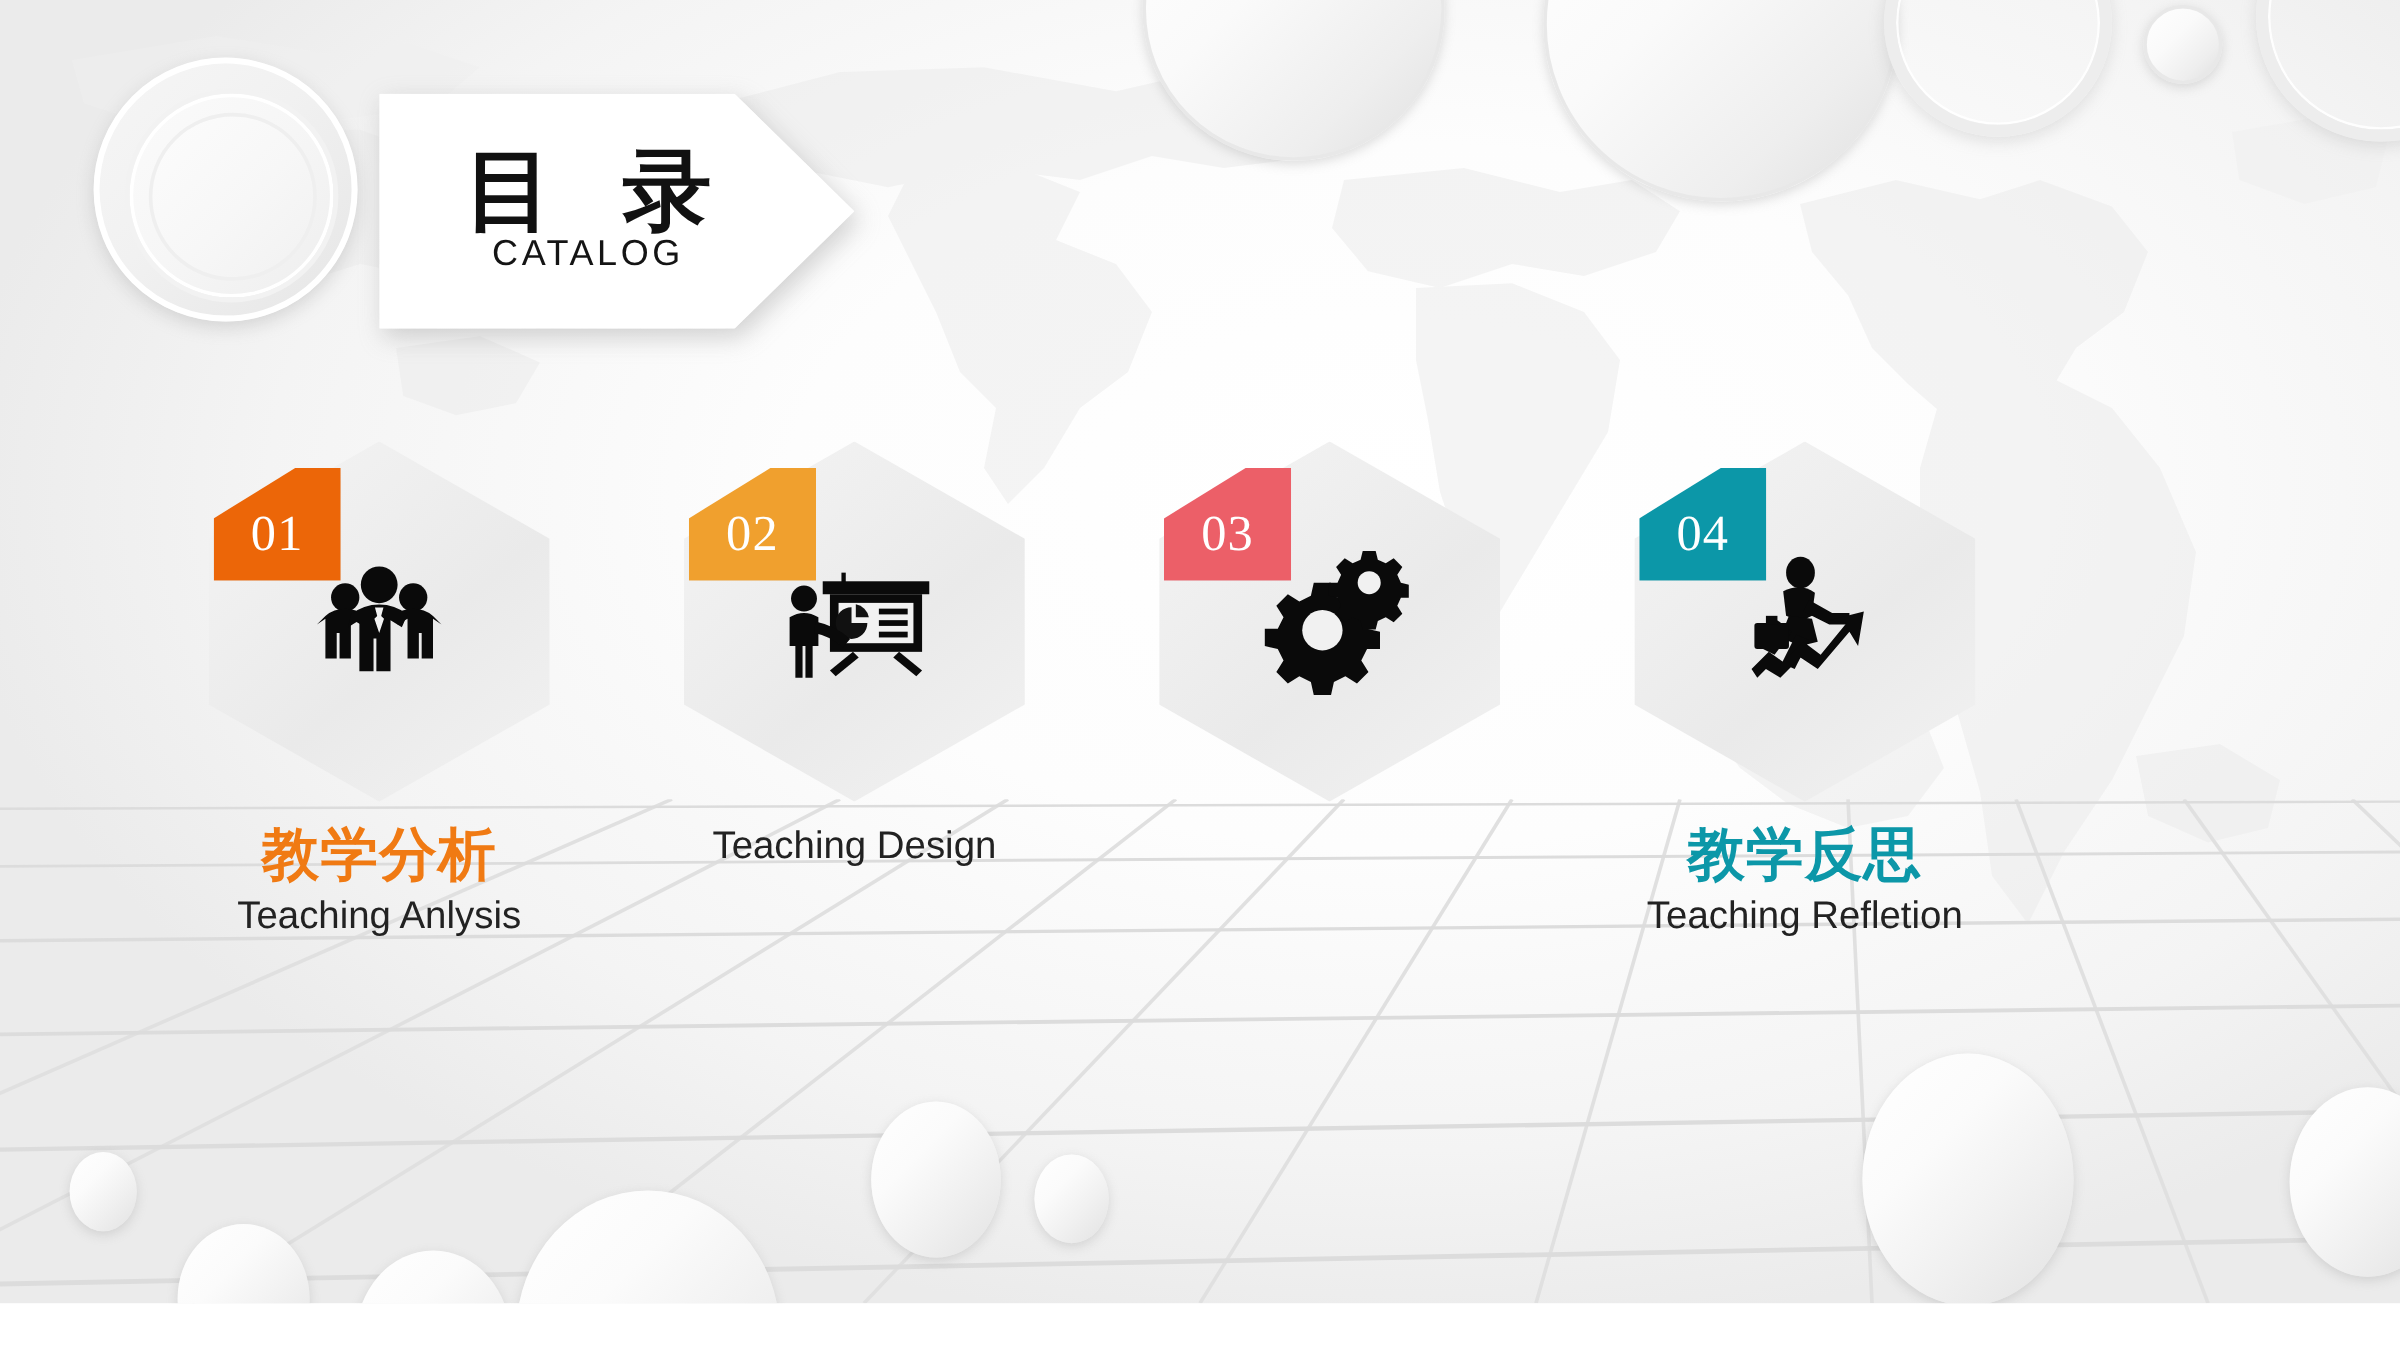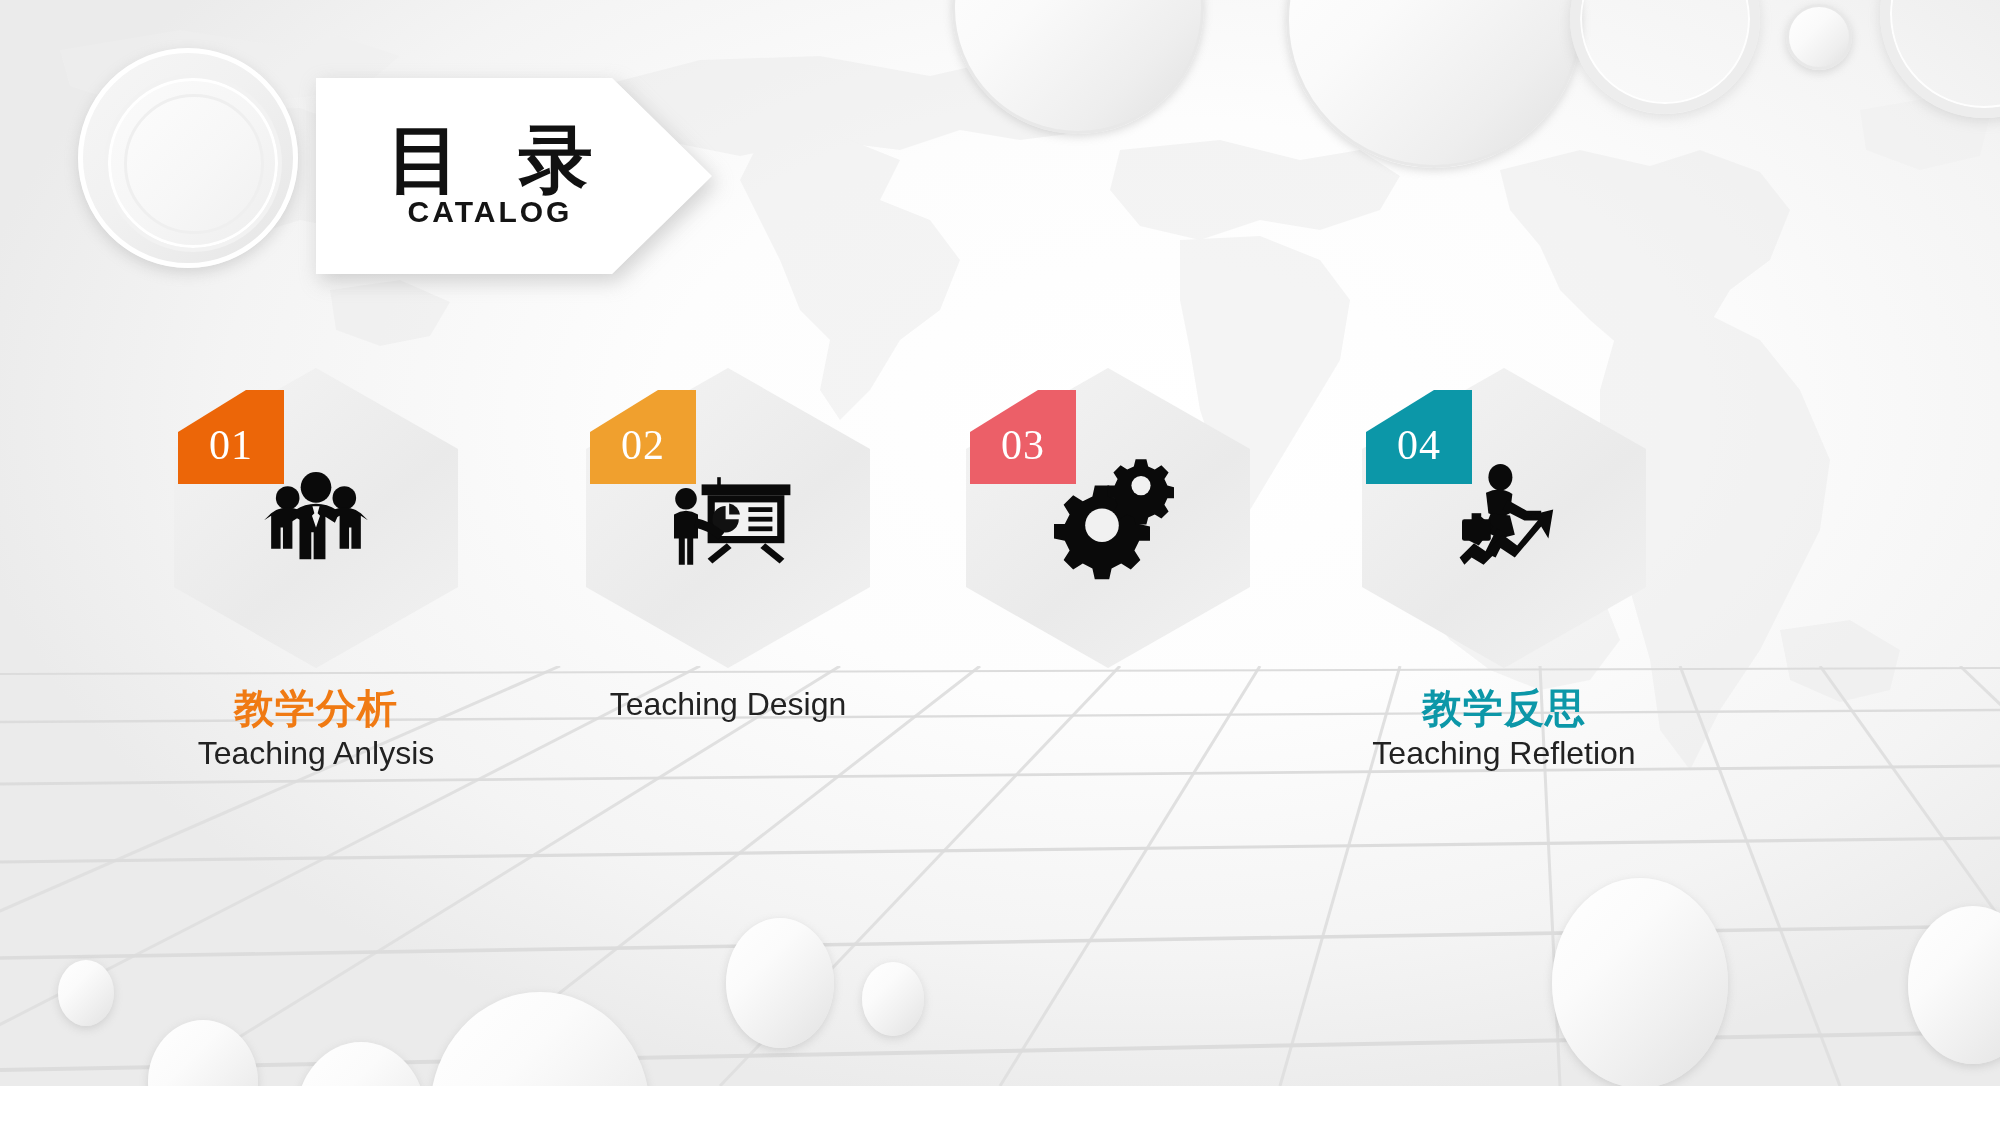--- a/index.html
+++ b/index.html
@@ -76,21 +76,21 @@
     position:absolute;left:0;top:0;width:330px;height:196px;
     display:flex;flex-direction:column;align-items:center;justify-content:center;
     padding-left:18px;box-sizing:border-box;
   }
   .banner .cn{
     font-size:74px;font-weight:700;color:#111111;letter-spacing:16px;
     line-height:.98;margin-left:16px;
     font-family:"DejaVu Sans","Liberation Sans",sans-serif;
   }
   .banner .en{
-    font-size:30px;font-weight:700;color:#141414;letter-spacing:3px;margin-top:0;
+    font-size:30px;font-weight:400;color:#141414;letter-spacing:3px;margin-top:0;
   }
 
   
   .items{position:absolute;left:0;top:368px;width:2000px;height:480px;}
   .item{position:absolute;top:0;width:300px;}
   .hexwrap{position:relative;width:284px;height:300px;margin:0 auto;}
   .hex{
     position:absolute;left:0;top:0;width:284px;height:300px;
     background:linear-gradient(140deg,#f4f4f4 0%,#efefef 30%,#eaeaea 58%,#f2f2f2 100%);
     clip-path:polygon(50% 0%, 100% 27%, 100% 73%, 50% 100%, 0% 73%, 0% 27%);
@@ -109,21 +109,21 @@
     box-sizing:border-box;padding-bottom:6px;
     filter:drop-shadow(2px 4px 5px rgba(120,120,120,.35));
   }
   .badge span{
     font-size:42px;color:#ffffff;font-weight:400;letter-spacing:1px;
     font-family:Liberation Serif, serif;
     line-height:1;padding-bottom:12px;
   }
   .caption{text-align:center;margin-top:18px;}
   .caption .cn{
-    font-size:40px;font-weight:700;letter-spacing:1px;line-height:1.12;
+    font-size:48px;font-weight:700;letter-spacing:1px;line-height:1.12;
     font-family:"DejaVu Sans","Liberation Sans",sans-serif;
   }
   .caption .en{
     font-size:32px;color:#222222;margin-top:4px;font-weight:400;
     font-family:"Liberation Sans","DejaVu Sans",sans-serif;
   }
 </style>
 </head>
 <body>
 
@@ -227,21 +227,21 @@
         <div class="badge" style="background:#EC6608;">
           <span>01</span>
         </div>
       </div>
       <div class="caption">
         <div class="cn" style="color:#F07A13;">教学分析</div>
         <div class="en">Teaching Anlysis</div>
       </div>
     </div>
 
-    <div class="item" style="left:578px;">
+    <div class="item" style="left:562px;">
       <div class="hexwrap">
         <div class="hex"></div>
         <div class="hexinner wide">
           <svg viewBox="0 0 110 100" xmlns="http://www.w3.org/2000/svg">
             <g fill="#0a0a0a">
               <rect x="46" y="16" width="3" height="8"></rect>
               <rect x="33" y="22" width="74" height="9"></rect>
               <rect x="38" y="31" width="64" height="40"></rect>
               <rect x="44" y="37" width="52" height="28" fill="#f2f2f2"></rect>
               <path d="M53 40 a11 11 0 1 0 11 11 h-11z" fill="#111"></path>

